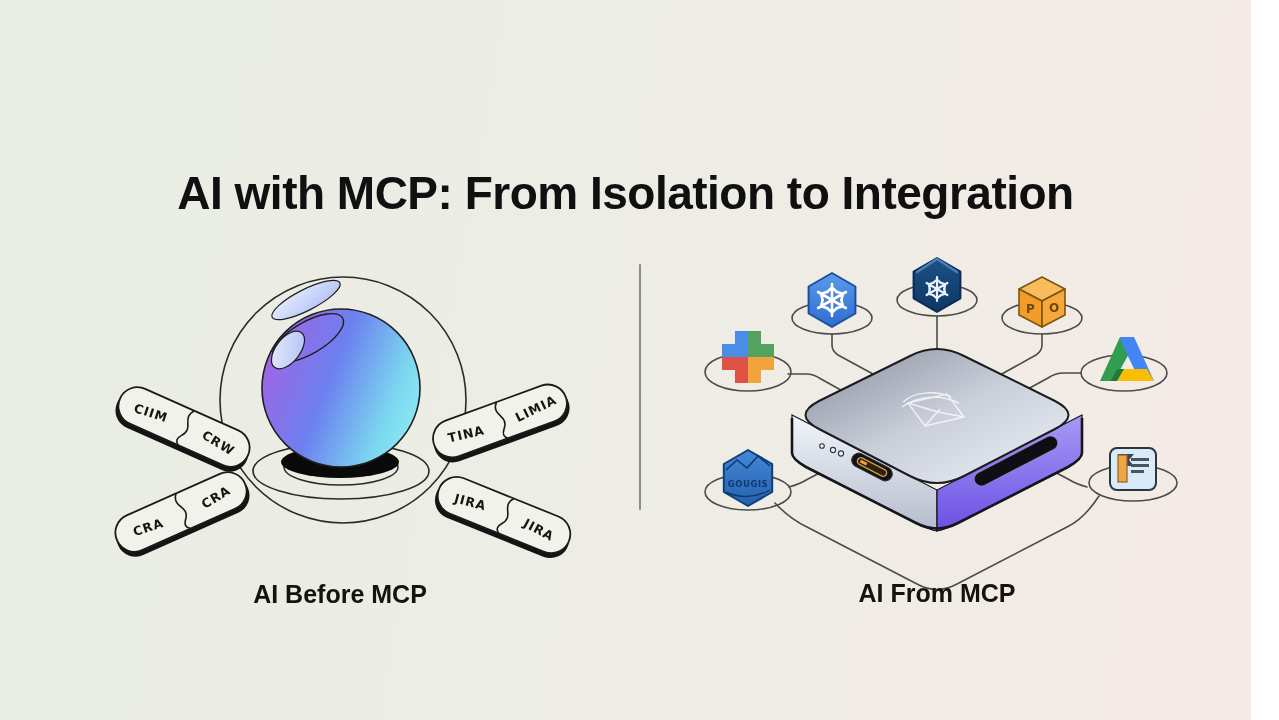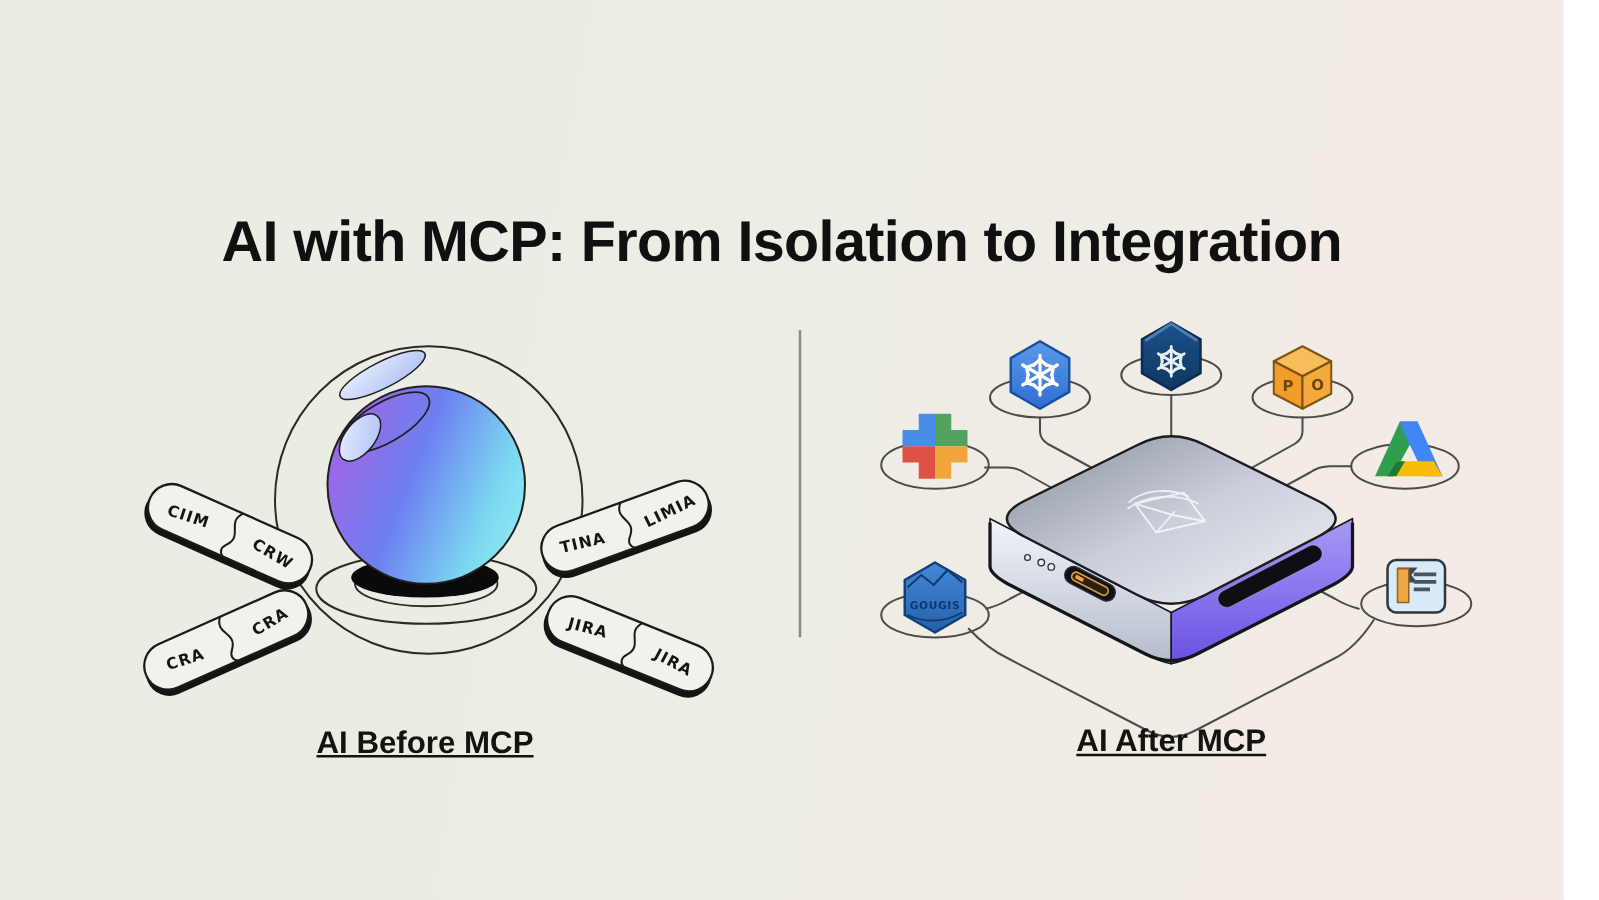--- a/index.html
+++ b/index.html
@@ -7,21 +7,21 @@
     position:relative;width:1251px;height:720px;overflow:hidden;
     background:linear-gradient(100deg,#e9ede3 0%,#ecede5 45%,#f5eae6 100%);
     font-family:"Liberation Sans", sans-serif;
   }
   .title{
     position:absolute;left:0;right:0;top:166px;text-align:center;
     font-size:46px;font-weight:700;color:#101010;letter-spacing:-0.5px;
   }
   .caption{
     position:absolute;width:400px;text-align:center;
-    font-size:25px;font-weight:700;color:#14140f;text-decoration:underline;
+    font-size:25px;font-weight:700;color:#14140f;
   }
   .caption.before{left:140px;top:580px;}
   .caption.after{left:737px;top:579px;}
   .divider{
     position:absolute;left:639px;top:264px;width:2px;height:246px;
     background:#8b8b86;border-radius:1px;
   }
   svg.art{position:absolute;left:0;top:0;}
   .pill-text{font-family:"DejaVu Sans", sans-serif;font-size:12.5px;font-weight:bold;fill:#15150f;letter-spacing:1px;}
   .cube-letter{font-family:"DejaVu Sans", sans-serif;font-size:12px;font-weight:bold;fill:#6d4708;}
@@ -242,14 +242,14 @@
         <polygon points="1118,454 1134,454 1129,460 1134,466 1118,466" fill="#3c4852"></polygon>
         <rect x="1118" y="455" width="9" height="27" fill="#f0a644" stroke="#96601e" stroke-width="1.2"></rect>
         <rect x="1131" y="458" width="18" height="3" fill="#4a545e"></rect>
         <rect x="1131" y="464" width="18" height="3" fill="#4a545e"></rect>
         <rect x="1131" y="470" width="13" height="3" fill="#4a545e"></rect>
       </g>
     </g>
   </svg>
 
   <div class="caption before">AI Before MCP</div>
-  <div class="caption after">AI After MCP</div>
+  <div class="caption after">AI From MCP</div>
 </div>
 
 </body></html>

